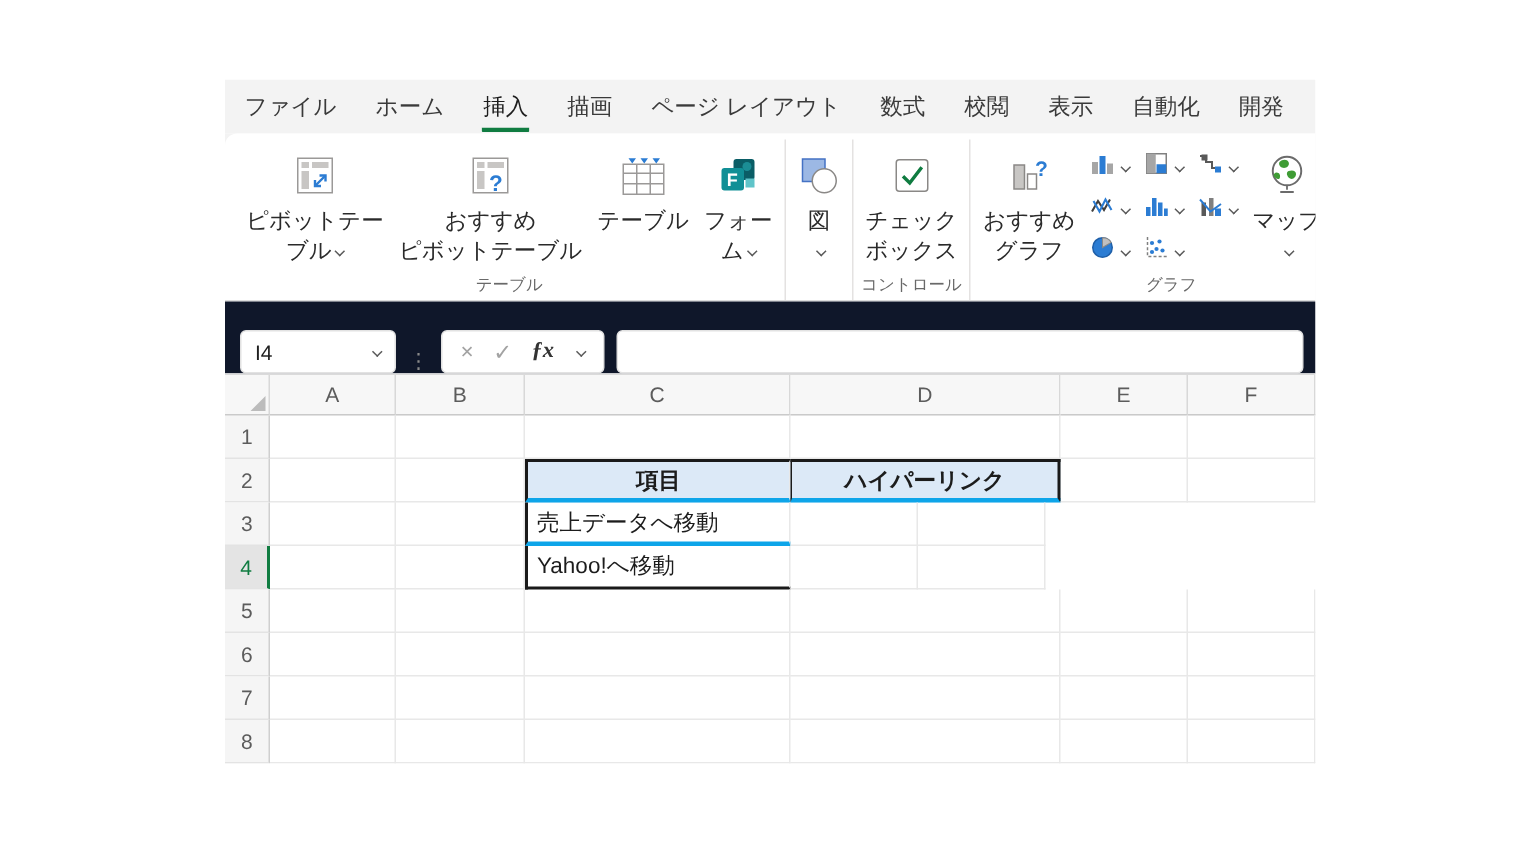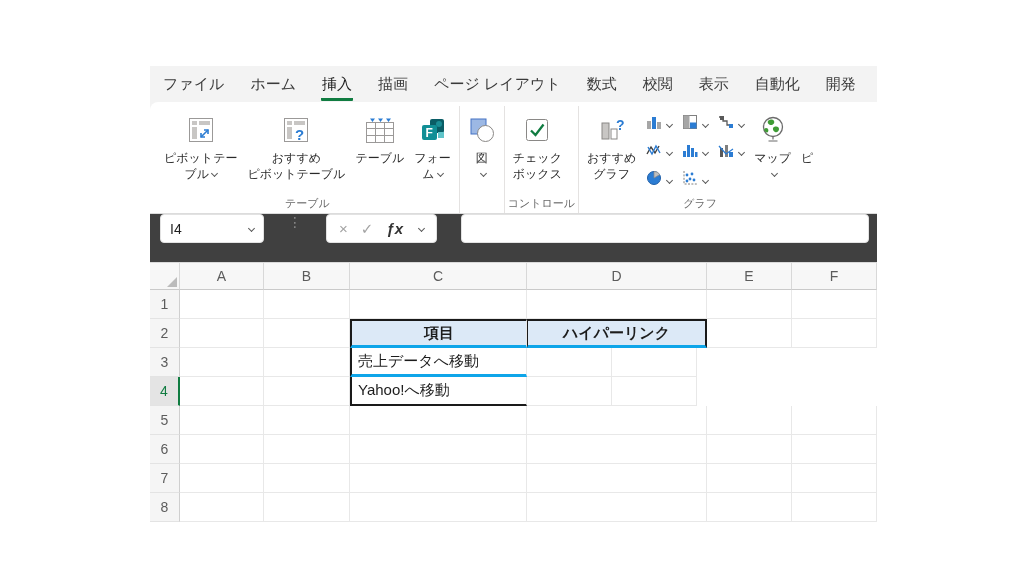--- a/index.html
+++ b/index.html
@@ -1,56 +1,56 @@
 <!DOCTYPE html>
 <html style="--green: #107C41; --hdrfill: #DCE9F7; --link: #3F7CA8;"><head>
 <meta charset="utf-8">
 <style>
   :root{ --green:#107C41; --hdrfill:#DCE9F7; --link:#3F7CA8; }
   *{box-sizing:border-box}
   html,body{margin:0;padding:0}
   body{width:1024px;height:576px;background:#fff;overflow:hidden;position:relative;
        font-family:"Liberation Sans","DejaVu Sans",sans-serif;}
-  .window{position:absolute;left:150px;top:66px;width:727px;overflow:hidden}
+  .window{position:absolute;left:150px;top:53px;width:727px;overflow:hidden}
 
   
   .tabbar{height:36px;background:#f3f3f3;display:flex;align-items:stretch;font-size:15px;color:#3a3a3a}
   .tab{padding:0 12px;display:flex;align-items:center;cursor:default}
   .tab .lbl{padding:8px 1px 4px;border-bottom:3px solid transparent;border-radius:1px}
   .tab.active{font-weight:400;color:#1d1d1d}
   .tab.active .lbl{border-bottom-color:var(--green)}
 
   
   .ribbonwrap{background:#f3f3f3}
   .ribbon{background:#fff;border-radius:8px 0 0 0;height:112px;display:flex;
           padding:4px 0 0 6px;border-bottom:1px solid #dcdcdc}
   .group{display:flex;flex-direction:column;padding:0 3px;border-right:1px solid #e4e2e1}
   .group.last{border-right:none}
   .gbtns{flex:1;display:flex;align-items:flex-start}
   .glabel{height:18px;text-align:center;font-size:11px;color:#696969;line-height:16px}
   .rbtn{display:flex;flex-direction:column;align-items:center;padding:6px 5px 2px;border-radius:4px}
   .rbtn .icn{height:36px;display:flex;align-items:center;justify-content:center;margin-bottom:3px}
-  .rbtn .bl{font-size:12px;line-height:1.32;color:#2a2a2a;text-align:center;white-space:nowrap}
+  .rbtn .bl{font-size:15px;line-height:1.32;color:#2a2a2a;text-align:center;white-space:nowrap}
   .chev{display:inline-block;width:5px;height:5px;border-right:1.2px solid #5a5a5a;
         border-bottom:1.2px solid #5a5a5a;transform:rotate(45deg);margin-left:3px;vertical-align:2px}
   .minigrid{display:flex;padding-top:4px}
   .minicol{display:flex;flex-direction:column}
   .mini{display:flex;align-items:center;height:28px;padding:0 5px;border-radius:3px}
   .mini .chev{margin-left:5px}
   .partial{padding-top:6px}
 
   
-  .fbar{height:48px;background:#404040;display:flex;align-items:flex-start;padding:0 8px 0 10px;gap:24px}
+  .fbar{height:48px;background:#0f172a;display:flex;align-items:flex-end;padding:0 8px 0 10px;gap:8px}
   .namebox{width:104px;height:29px;background:#fff;border:1px solid #e2e2e2;border-radius:4px;
            display:flex;align-items:center;padding:0 9px;font-size:14px;color:#1f1f1f}
   .namebox .chev{margin-left:auto}
   .dots{color:#8a8a8a;font-size:14px;letter-spacing:0}
   .fxgrp{height:29px;background:#fff;border:1px solid #e2e2e2;border-radius:4px;display:flex;
          align-items:center;gap:13px;padding:0 12px;color:#a3a3a3;font-size:15px}
-  .fx{font-family:Liberation Sans, sans-serif;font-style:italic;font-weight:700;
+  .fx{font-family:Liberation Serif, serif;font-style:italic;font-weight:700;
       color:#333;font-size:15px}
   .finput{flex:1;height:29px;background:#fff;border:1px solid #e2e2e2;border-radius:4px;
           font-size:14px;padding:0 8px;outline:none}
 
   
   .chrow{display:flex;height:28px;background:#f7f7f7;border-top:1px solid #dadada}
   .ch{border-right:1px solid #d8d8d8;border-bottom:1px solid #cacaca;display:flex;align-items:center;
       justify-content:center;font-size:14px;color:#5c5c5c;background:#f7f7f7}
   .corner{width:30px;position:relative}
   .corner::after{content:"";position:absolute;right:2px;bottom:2px;width:0;height:0;

